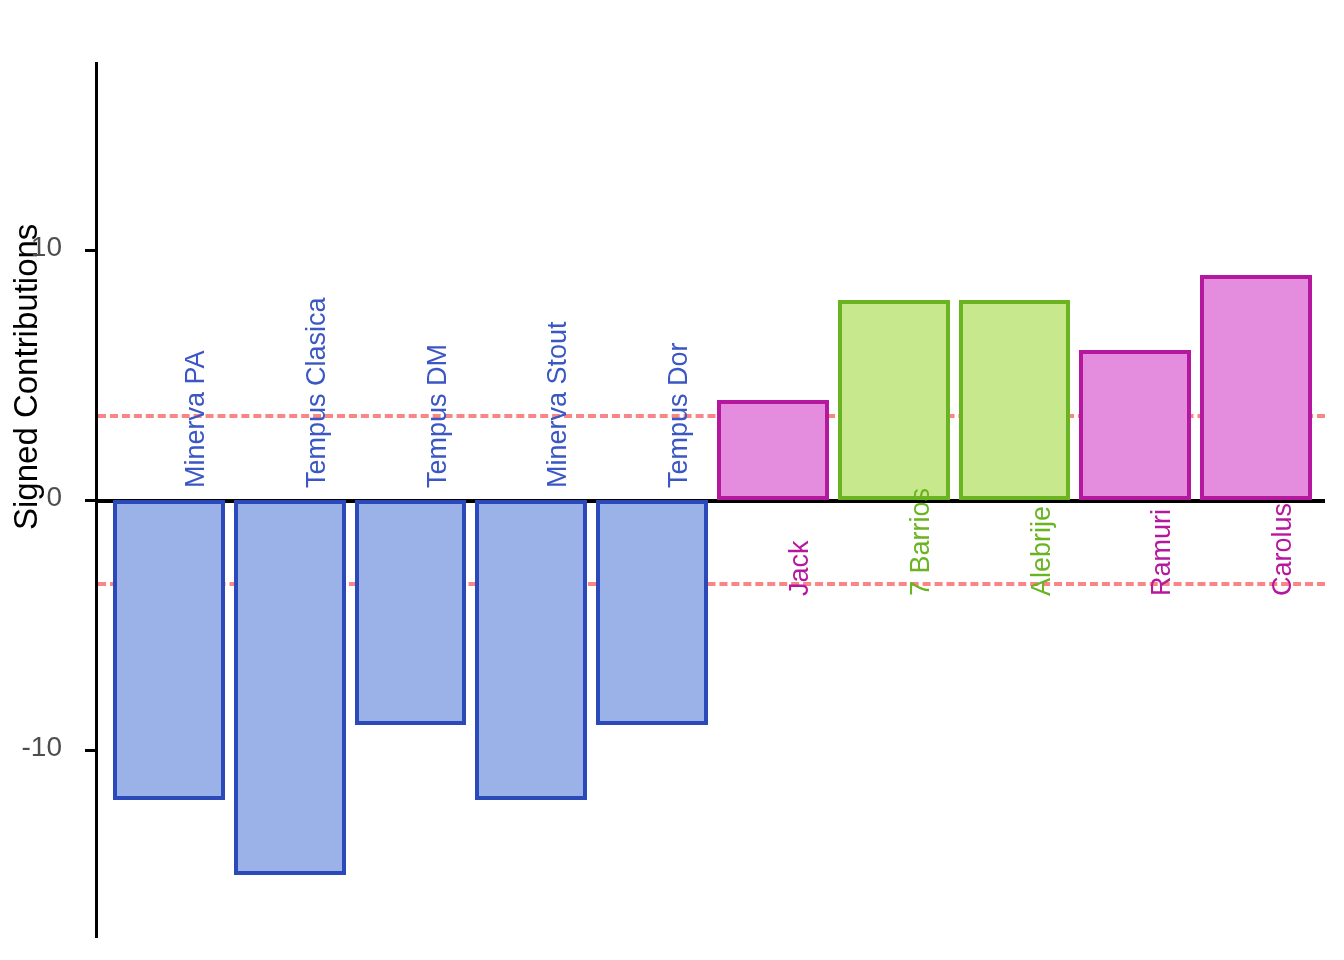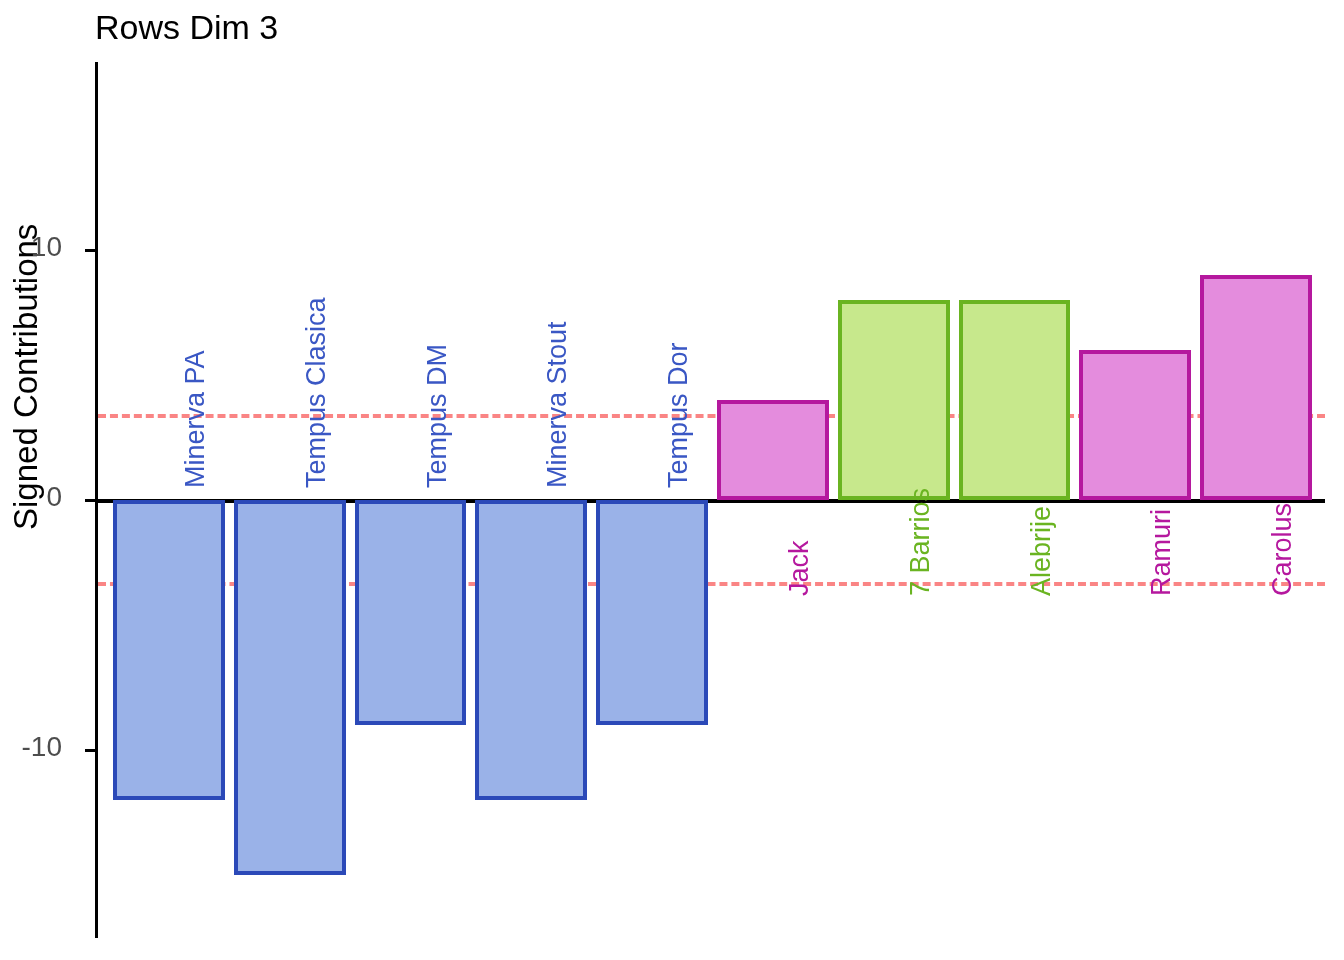--- a/index.html
+++ b/index.html
@@ -129,21 +129,20 @@
   }
   .lbl-blue    { color: #3a57c4; }
   .lbl-green   { color: #6ab421; }
   .lbl-magenta { color: #b5189e; }
 </style>
 </head>
 <body>
 
 <div id="plot-root">
 
-  <div id="chart-title">Rows Dim 3</div>
 
   <div id="y-axis-title">Signed Contributions</div>
 
   <div id="y-axis-spine"></div>
 
   <div id="y-ticks">
       <div class="y-tick-mark" style="top: 249px;"></div>
       <div class="y-tick-label" style="top: 231px;">10</div>
       <div class="y-tick-mark" style="top: 499px;"></div>
       <div class="y-tick-label" style="top: 481px;">0</div>

